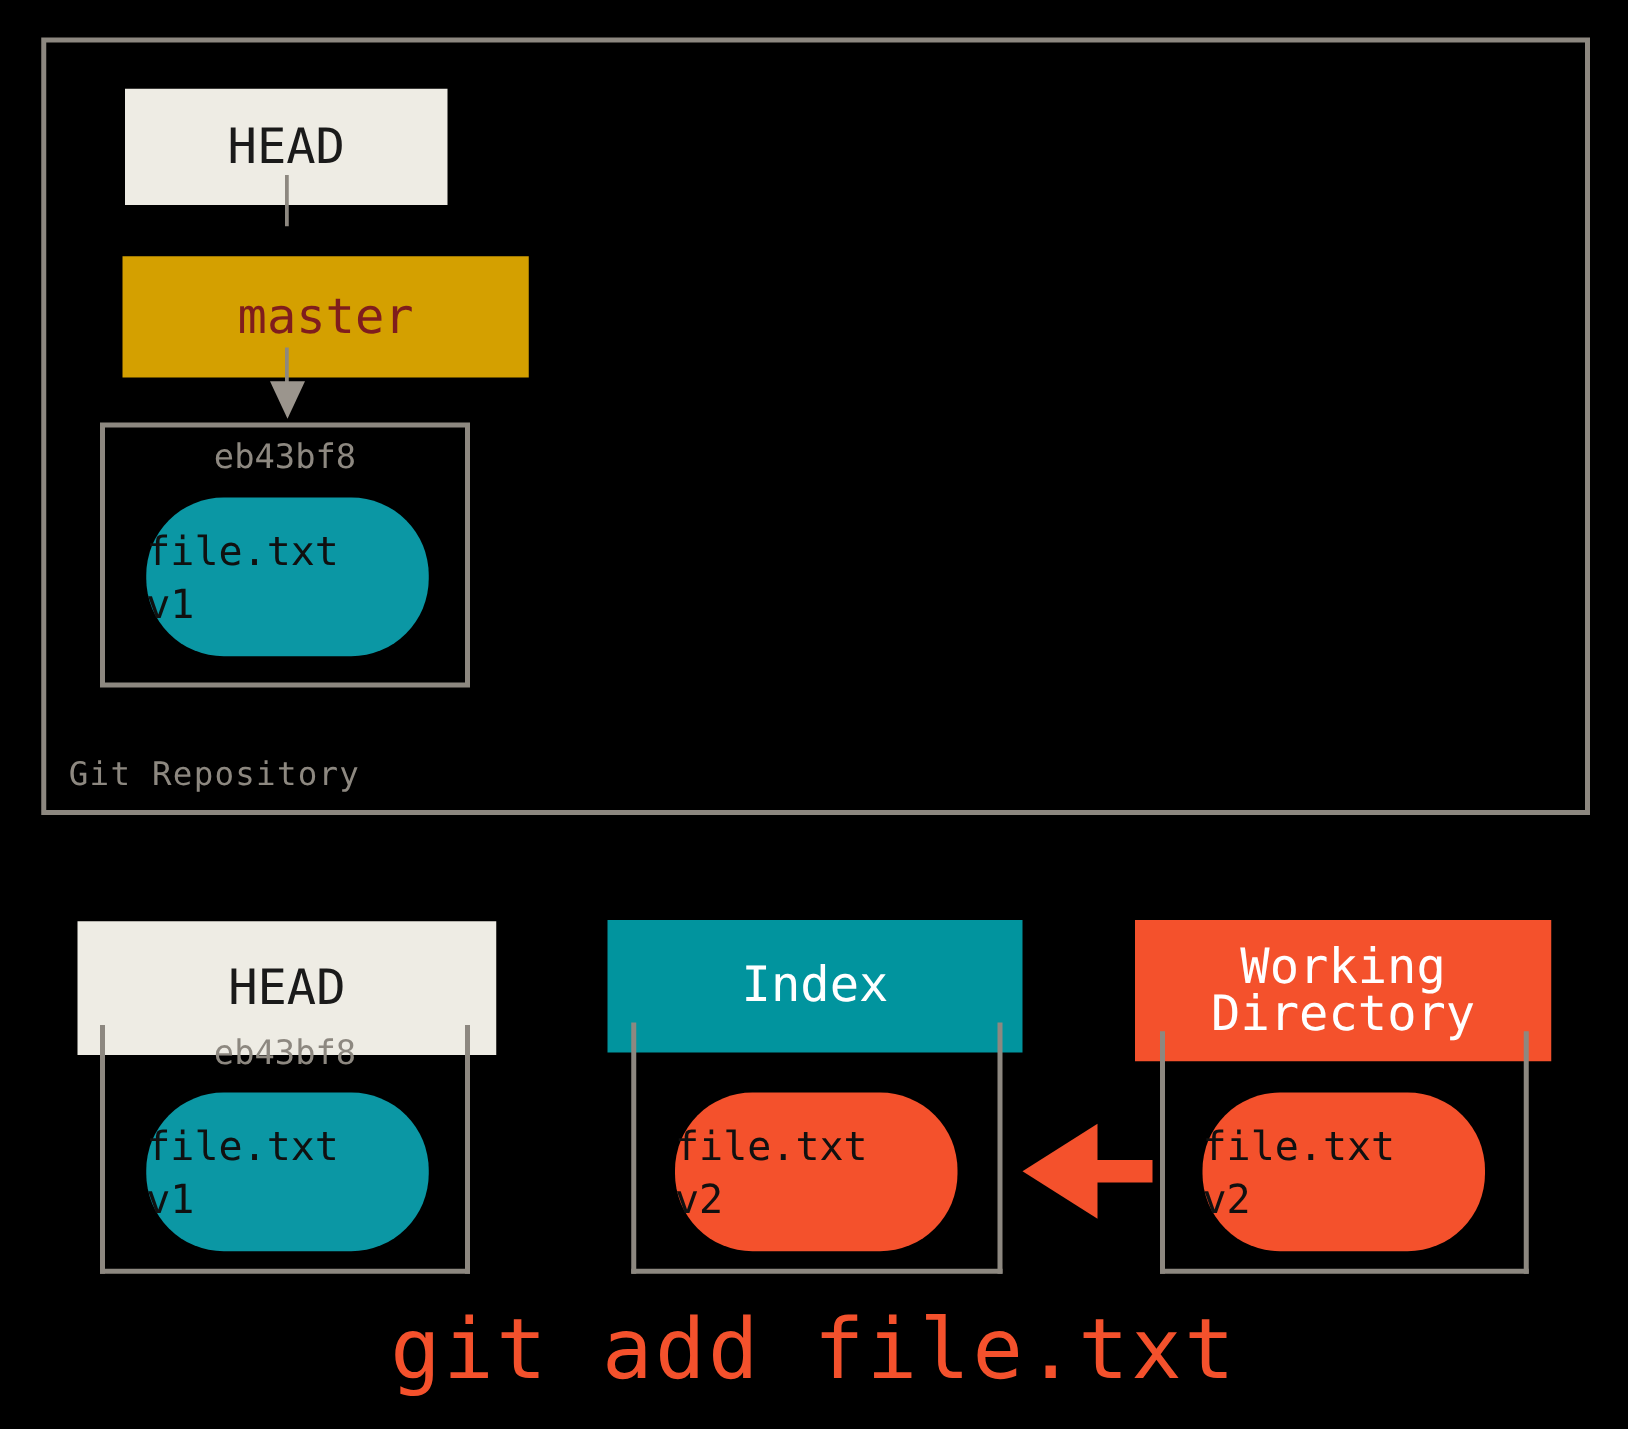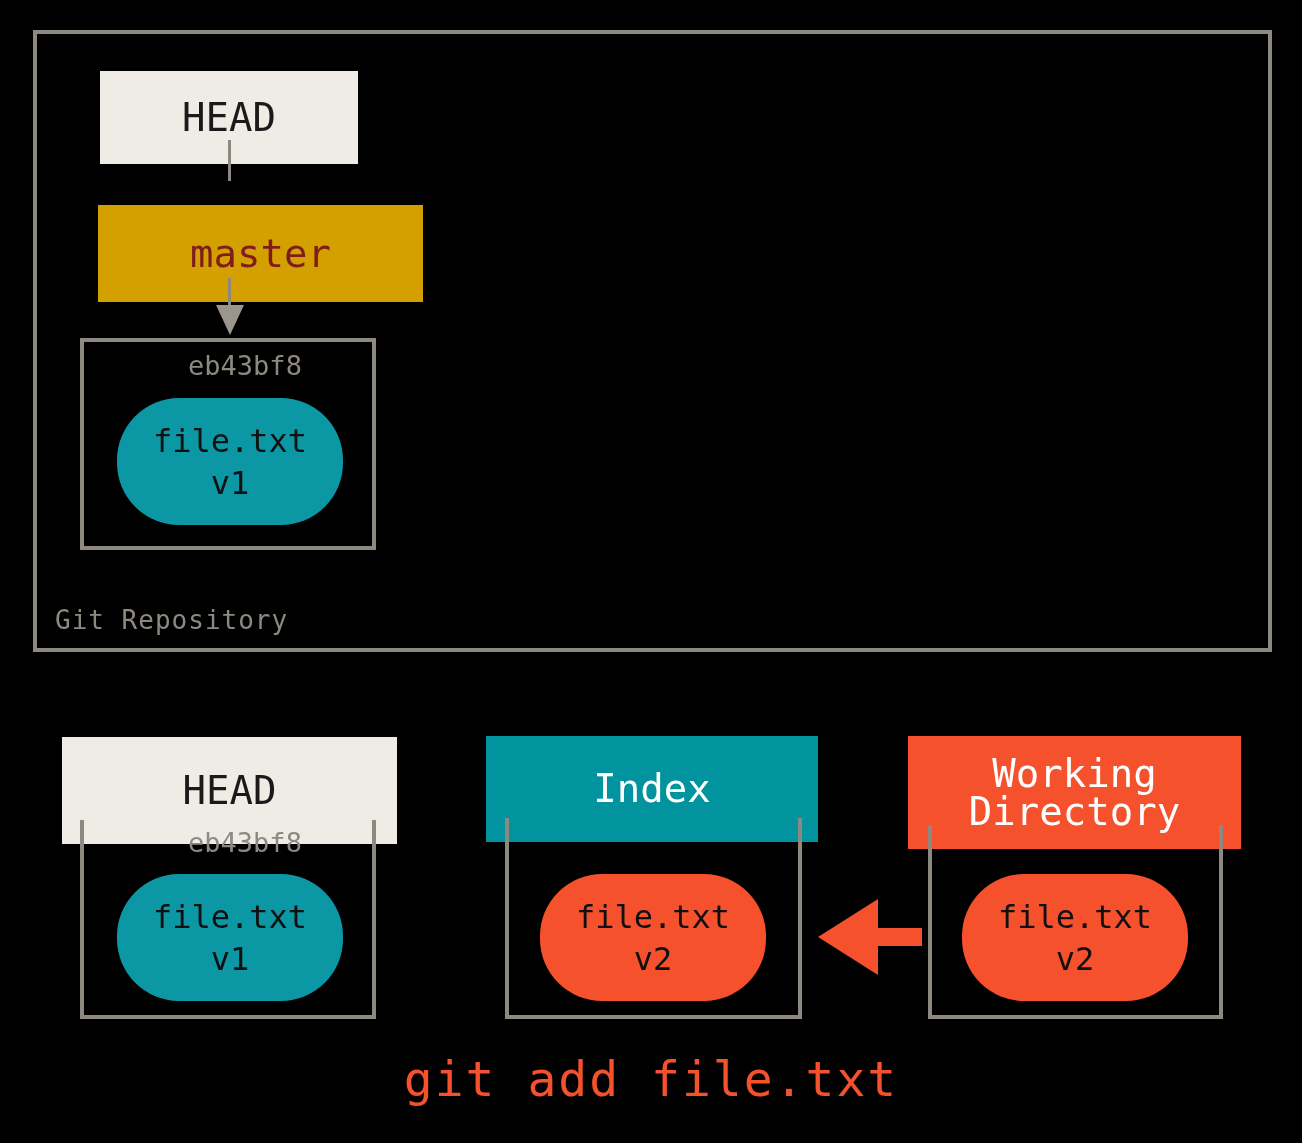--- a/index.html
+++ b/index.html
@@ -56,28 +56,27 @@
   }
   .container-box.no-top { border-top: none; }
 
   
   .hash {
     color: #8d8880;
     font-size: 27px;
     line-height: 32px;
     text-align: center;
     white-space: nowrap;
-    margin-left: 17px;
   }
 
   
   .blob {
     display: flex;
     flex-direction: column;
-    align-items: center;
+    align-items: flex-start;
     justify-content: center;
     border-radius: 62px;
     font-size: 32px;
     line-height: 42px;
     color: #101010;
     text-align: center;
   }
   .blob-teal   { background: #0b97a4; }
   .blob-orange { background: #f4512c; }
 
@@ -101,21 +100,21 @@
     border-bottom: 38px solid transparent;
     border-right: 60px solid #f4512c;
   }
 
   
   .command {
     left: 0; top: 1034px;
     width: 1302px;
     text-align: center;
     color: #f4512c;
-    font-size: 48px;
+    font-size: 67px;
     line-height: 90px;
     letter-spacing: 2px;
     white-space: nowrap;
   }
 </style>
 </head>
 <body>
 
 <div id="canvas">
 

